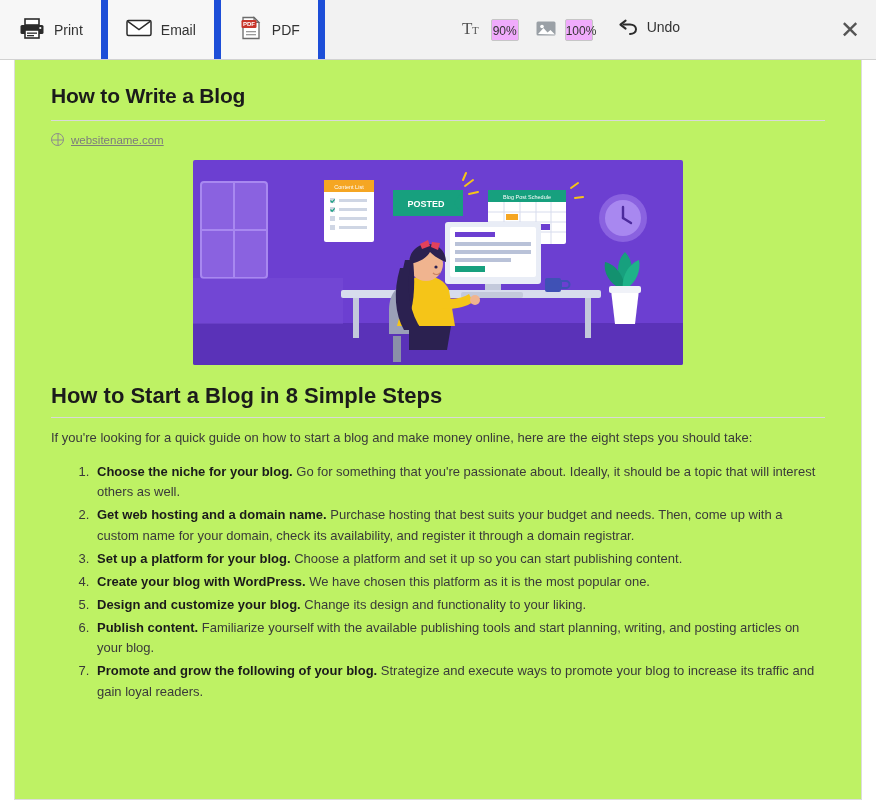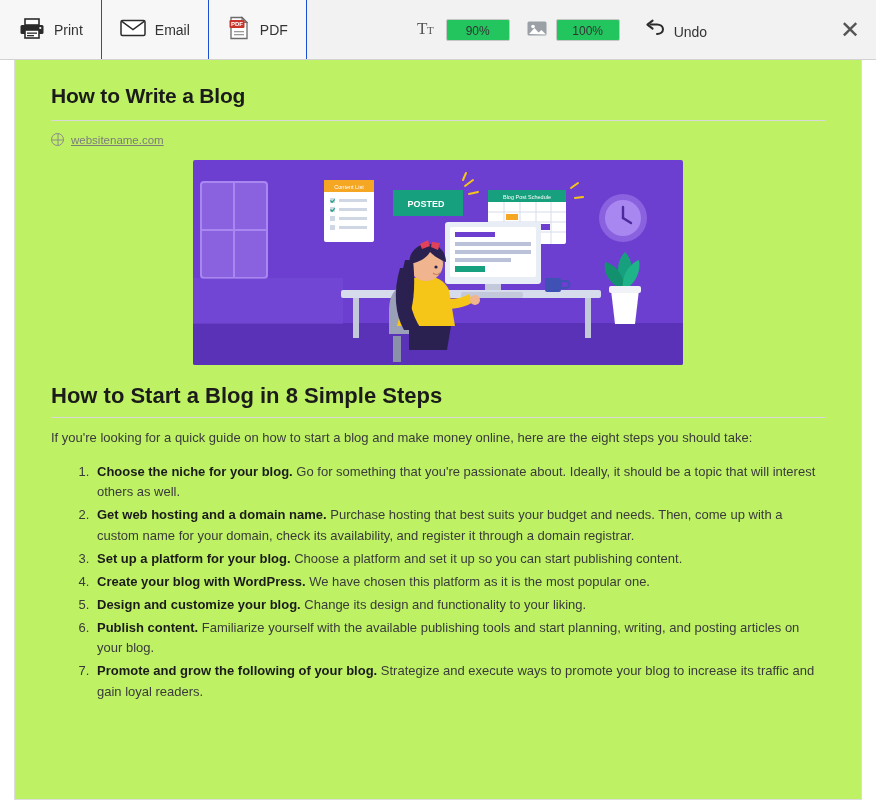--- a/index.html
+++ b/index.html
@@ -54,21 +54,21 @@
     align-items: stretch;
     height: 100%;
   }
   .tb-btn {
     display: flex;
     align-items: center;
     gap: 9px;
     padding: 0 18px;
     height: 100%;
     box-sizing: border-box;
-    border-right: 1px solid #1d4ed8;
+    border-right: 7px solid #1d4ed8;
     background: #f7f7f7;
     cursor: pointer;
     font-size: 14px;
     color: #333;
   }
   .tb-btn:first-child { border-left: 1px solid transparent; }
   .tb-btn .label { white-space: nowrap; }
 
   .tb-center {
     flex: 1;
@@ -76,34 +76,34 @@
     align-items: center;
     justify-content: center;
     gap: 16px;
   }
   .tb-ctrl {
     display: flex;
     align-items: center;
     gap: 8px;
   }
   .pct-box {
-    width: 64px;
+    width: 28px;
     height: 22px;
     line-height: 22px;
     text-align: center;
-    background: #22c55e;
+    background: #f0abfc;
     border: 1px solid #c6c6c6;
     border-radius: 2px;
     font-size: 12px;
     color: #333;
     box-sizing: border-box;
   }
   .undo-btn {
     display: flex;
-    align-items: flex-end;
+    align-items: flex-start;
     gap: 8px;
     font-size: 14px;
     color: #333;
     cursor: pointer;
     padding: 4px 8px;
     border-radius: 3px;
   }
 
   .tb-close {
     width: 52px;

